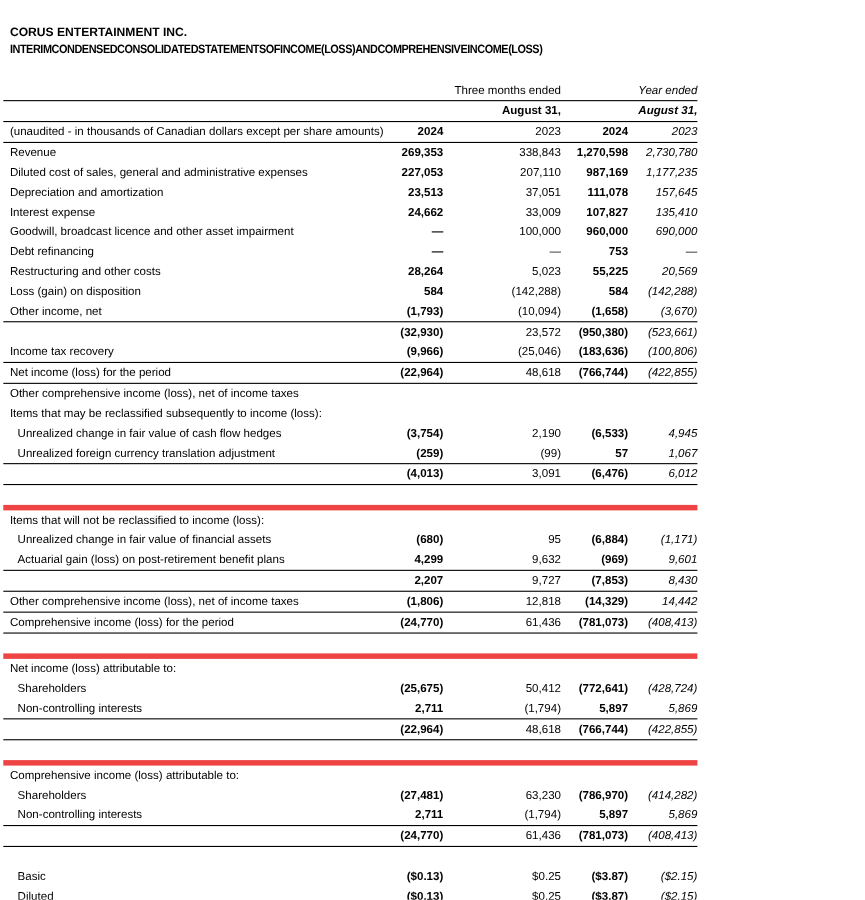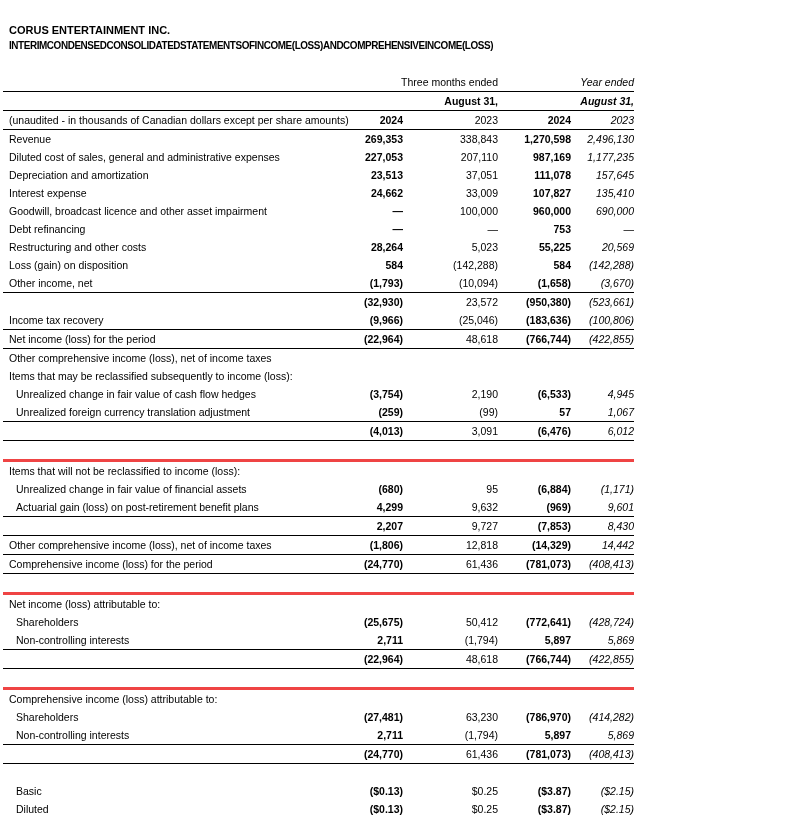--- a/index.html
+++ b/index.html
@@ -9,28 +9,28 @@
     color: #000000; font-size: 10.5px;
   }
   .hdr { position: absolute; left: 9px; font-weight: bold; font-size: 11px; white-space: nowrap; }
   .hdr.company { top: 24px; }
   .hdr.title { top: 39px; letter-spacing: -0.45px; transform: scaleX(0.9); transform-origin: left; }
 
   .stmt { position: absolute; left: 3px; top: 73px; width: 631px; }
   .row {
     position: relative; height: 18px; line-height: 18px; white-space: nowrap;
   }
-  .row.bt { border-top: 3px solid #ef4444; }
+  .row.bt { border-top: 5px solid #ef4444; }
   .row.bb { border-bottom: 1px solid #000; }
   .lbl { position: absolute; left: 6px; top: 0; }
   .lbl.ind { left: 13px; }
   .lbl.b { font-weight: normal; }
   .c { position: absolute; top: 0; text-align: right; }
   .c1 { right: 231px; width: 80px; font-weight: bold; }
-  .c2 { right: 136px; width: 90px; text-align: right; }
+  .c2 { right: 124px; width: 90px; text-align: right; }
   .c3 { right: 63px; width: 70px; font-weight: bold; }
   .c4 { right: 0; width: 66px; font-style: italic; }
   .nb { font-weight: normal; }
   .spacer { height: 18px; }
 </style>
 </head>
 <body>
 
 <div class="hdr company">CORUS ENTERTAINMENT INC.</div>
 <div class="hdr title">INTERIMCONDENSEDCONSOLIDATEDSTATEMENTSOFINCOME(LOSS)ANDCOMPREHENSIVEINCOME(LOSS)</div>
@@ -52,21 +52,21 @@
     <span class="c c3">2024</span>
     <span class="c c4">2023</span>
   </div>
 
   <div id="income-rows">
       <div class="row">
         <span class="lbl">Revenue</span>
         <span class="c c1">269,353</span>
         <span class="c c2">338,843</span>
         <span class="c c3">1,270,598</span>
-        <span class="c c4">2,496,130</span>
+        <span class="c c4">2,730,780</span>
       </div>
       <div class="row">
         <span class="lbl">Diluted cost of sales, general and administrative expenses</span>
         <span class="c c1">227,053</span>
         <span class="c c2">207,110</span>
         <span class="c c3">987,169</span>
         <span class="c c4">1,177,235</span>
       </div>
       <div class="row">
         <span class="lbl">Depreciation and amortization</span>

